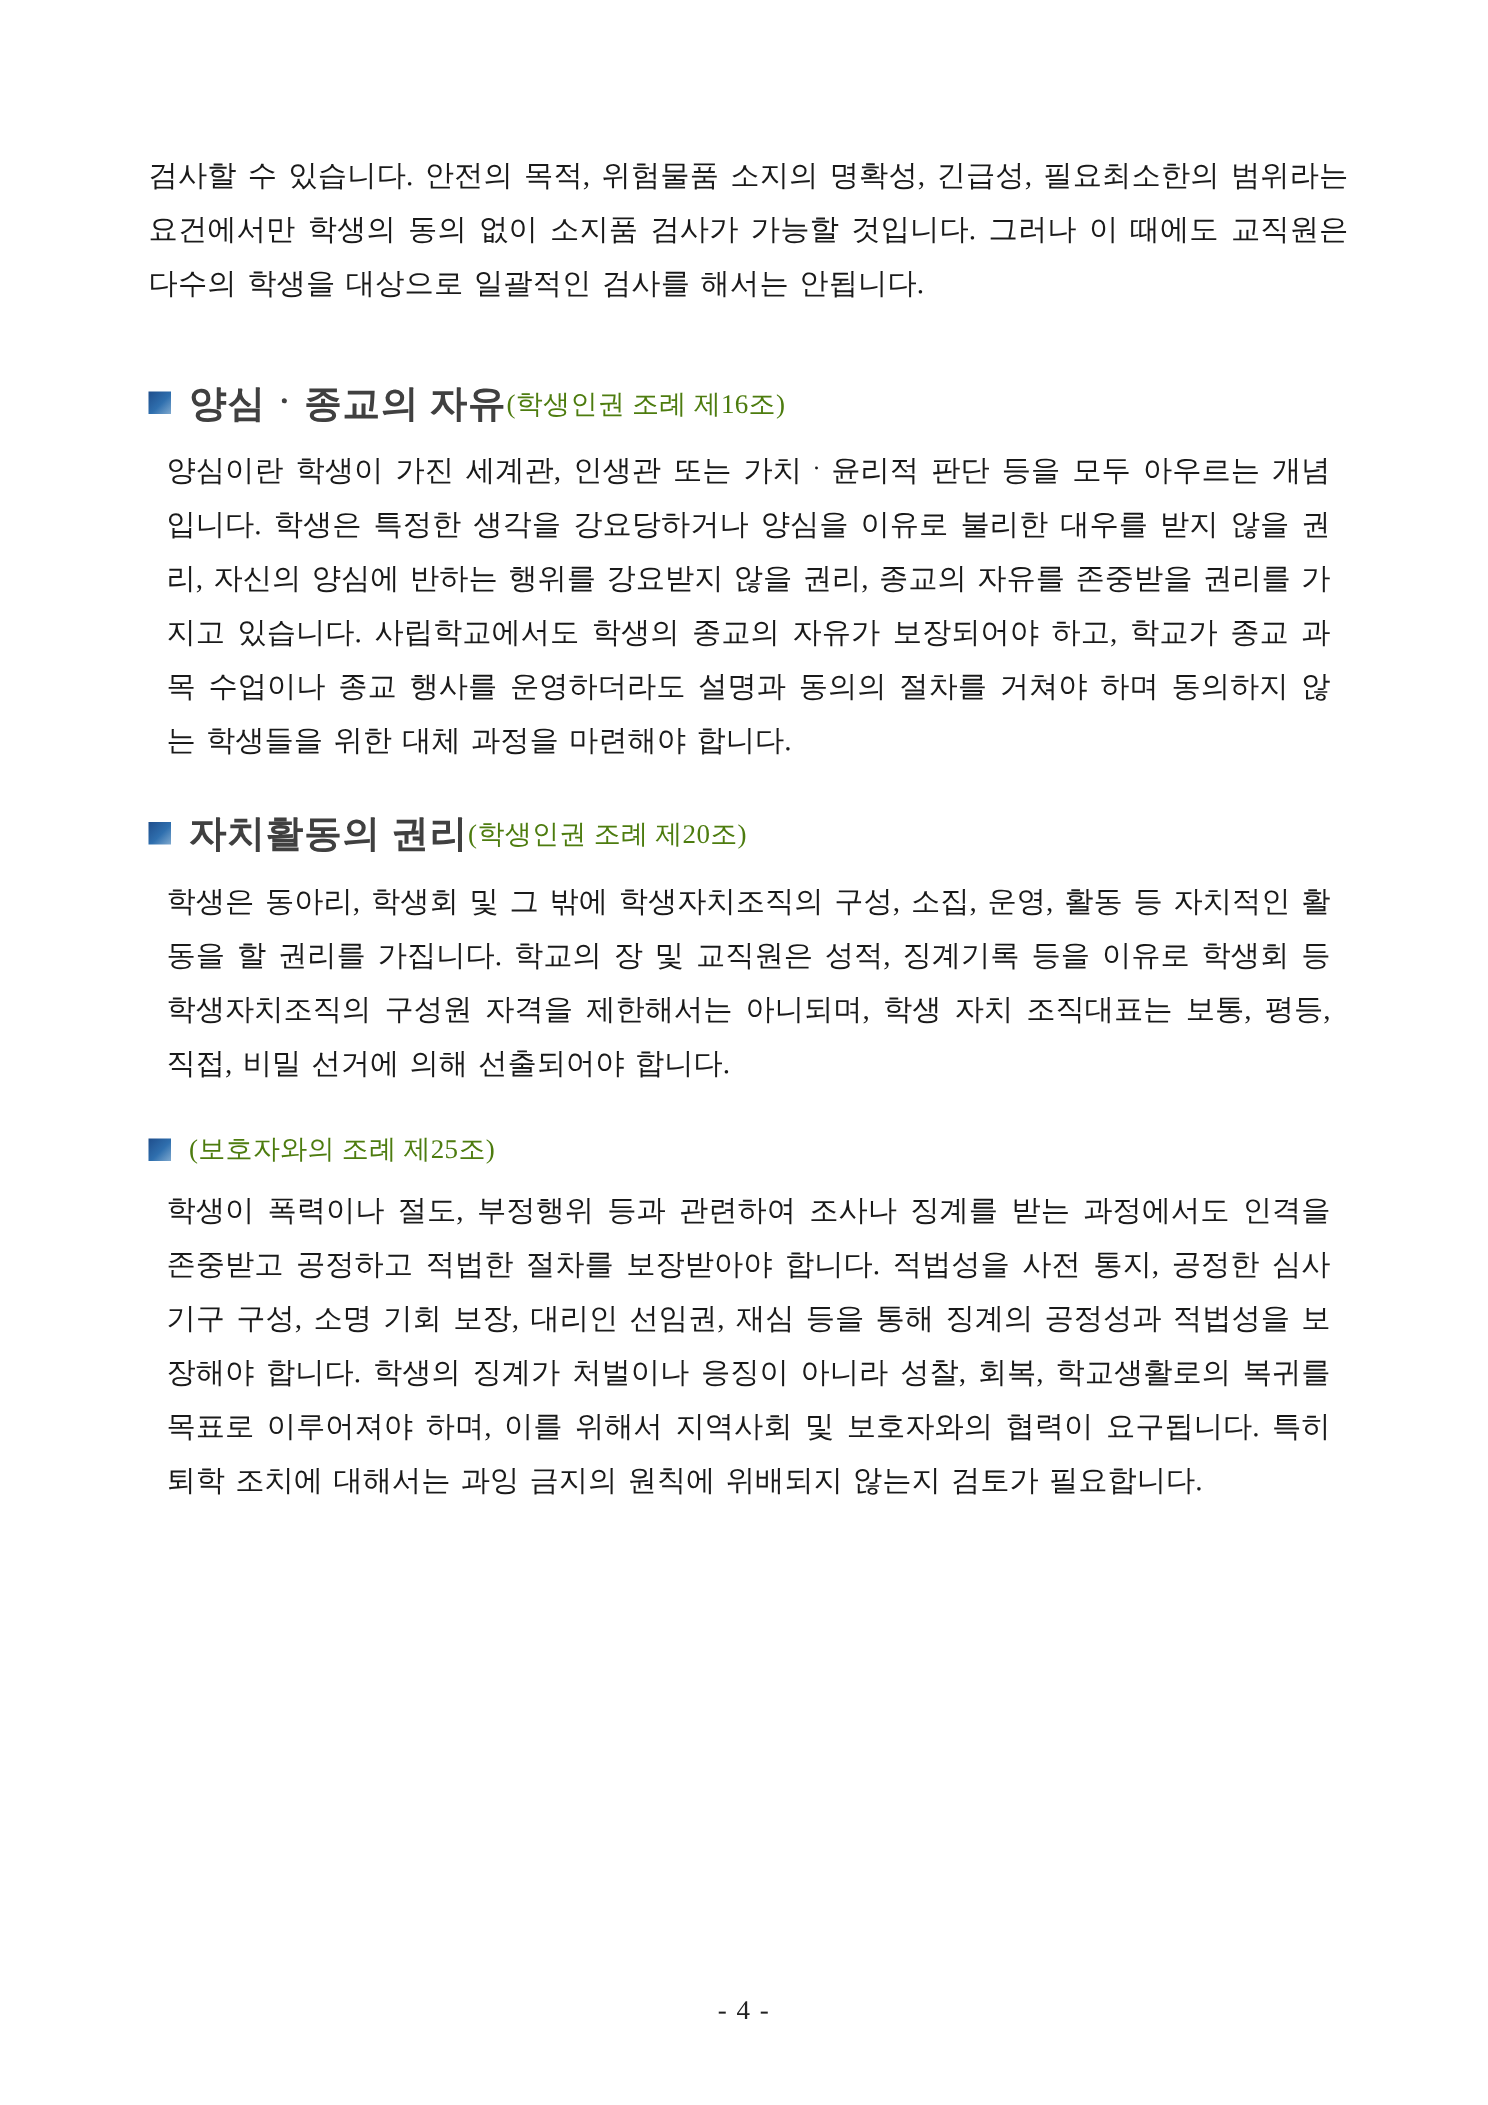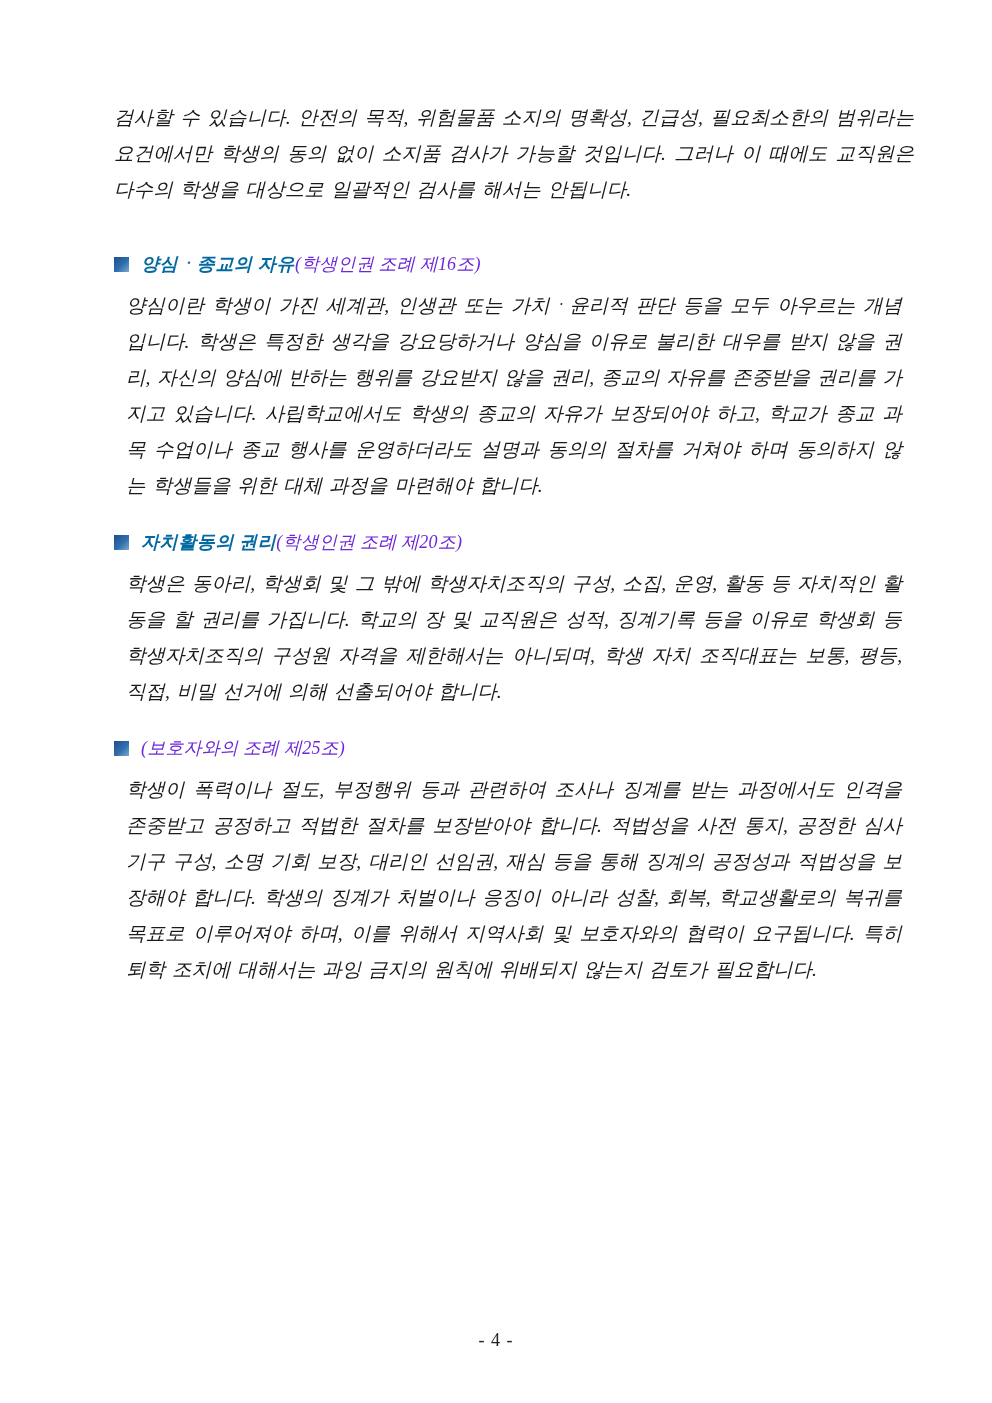--- a/index.html
+++ b/index.html
@@ -12,24 +12,23 @@
     width: 992px;
     height: 1403px;
     background: #ffffff;
     font-family: "Liberation Serif", "DejaVu Serif", serif;
     color: #1a1a1a;
     box-sizing: border-box;
     overflow: hidden;
   }
   .content {
     position: absolute;
-    left: 114px;
+    left: 99px;
     top: 100px;
     width: 800px;
-    font-style: italic;
   }
   p.body-par {
     margin: 0 0 4px 0;
     font-size: 19.5px;
     line-height: 36px;
     text-align: justify;
     text-justify: inter-ideograph;
     letter-spacing: 0.1px;
     word-spacing: 2px;
   }
@@ -49,29 +48,29 @@
   }
   .bullet-square {
     display: inline-block;
     width: 15px;
     height: 15px;
     background: linear-gradient(135deg, #1f4e8c 0%, #2f6fae 55%, #7fa9cf 100%);
     margin-right: 12px;
     flex: none;
   }
   .heading-title {
-    font-size: 18px;
+    font-size: 25px;
     font-weight: bold;
-    color: #0369a1;
+    color: #404040;
     letter-spacing: 0.6px;
   }
   .heading-sub {
     font-size: 18px;
     font-weight: normal;
-    color: #6d28d9;
+    color: #4d7c0f;
     letter-spacing: 0.2px;
   }
   .section-body p {
     margin: 12px;
     font-size: 19.5px;
     line-height: 36px;
     text-align: justify;
     text-justify: inter-ideograph;
     word-spacing: 2px;
   }

